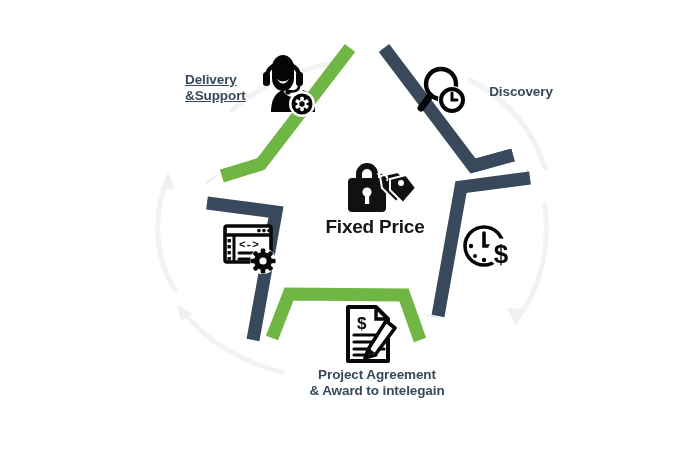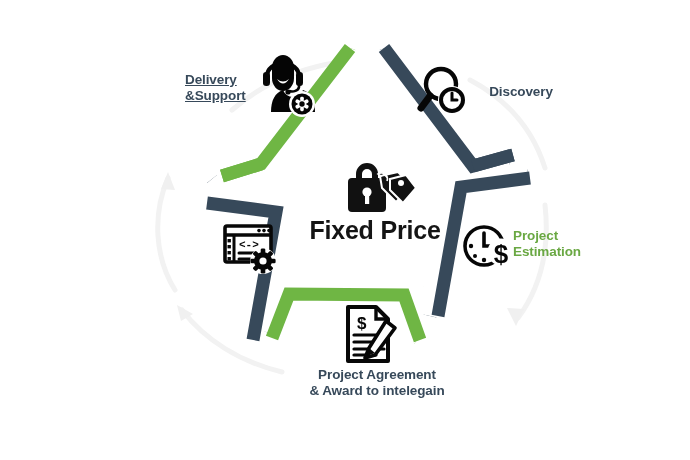--- a/index.html
+++ b/index.html
@@ -61,21 +61,21 @@
     left: 78px; top: 233px;
     width: 140px;
     text-align: left;
   }
   #center-label {
     position: absolute;
     left: 297px; top: 216px;
     width: 156px;
     text-align: center;
     font-weight: bold;
-    font-size: 25px;
+    font-size: 19px;
     color: #151515;
     letter-spacing: -0.2px;
   }
   .icon-box { position: absolute; }
   #icon-delivery  { left: 255px; top: 52px;  width: 62px; height: 68px; }
   #icon-discovery { left: 416px; top: 64px;  width: 56px; height: 58px; }
   #icon-estimation{ left: 461px; top: 221px; width: 56px; height: 52px; }
   #icon-agreement { left: 342px; top: 303px; width: 58px; height: 62px; }
   #icon-development{left: 222px; top: 222px; width: 58px; height: 54px; }
   #icon-center    { left: 332px; top: 152px; width: 86px; height: 64px; }
@@ -195,22 +195,20 @@
     <svg viewBox="0 0 56 52">
       <circle cx="23" cy="25" r="19" fill="none" stroke="#060606" stroke-width="3.6"></circle>
       <path d="M23,12 v13 h10" fill="none" stroke="#060606" stroke-width="3.6" stroke-linecap="round"></path>
       <circle cx="10" cy="25" r="2.2" fill="#060606"></circle>
       <circle cx="23" cy="39" r="2.2" fill="#060606"></circle>
       <circle cx="14" cy="35" r="2" fill="#060606"></circle>
       <circle cx="40" cy="31" r="13.5" fill="#ffffff"></circle>
       <text x="40" y="42" font-family="'Liberation Sans',sans-serif" font-size="26" font-weight="bold" fill="#060606" text-anchor="middle">$</text>
     </svg>
   </div>
-  <div class="lbl lbl-green" id="label-estimation">Project
-Estimation</div>
 
   <div class="icon-box" id="icon-agreement">
     <svg viewBox="0 0 58 62">
       <path d="M6,4 h28 l12,12 v42 h-40 z" fill="#ffffff" stroke="#070707" stroke-width="4" stroke-linejoin="round"></path>
       <path d="M34,4 v12 h12" fill="none" stroke="#070707" stroke-width="3.4"></path>
       <text x="15" y="26" font-family="'Liberation Sans',sans-serif" font-size="17" font-weight="bold" fill="#070707">$</text>
       <g stroke="#070707" stroke-width="3.2" stroke-linecap="round">
         <path d="M12,32 h30"></path>
         <path d="M12,39 h30"></path>
         <path d="M12,46 h30"></path>

